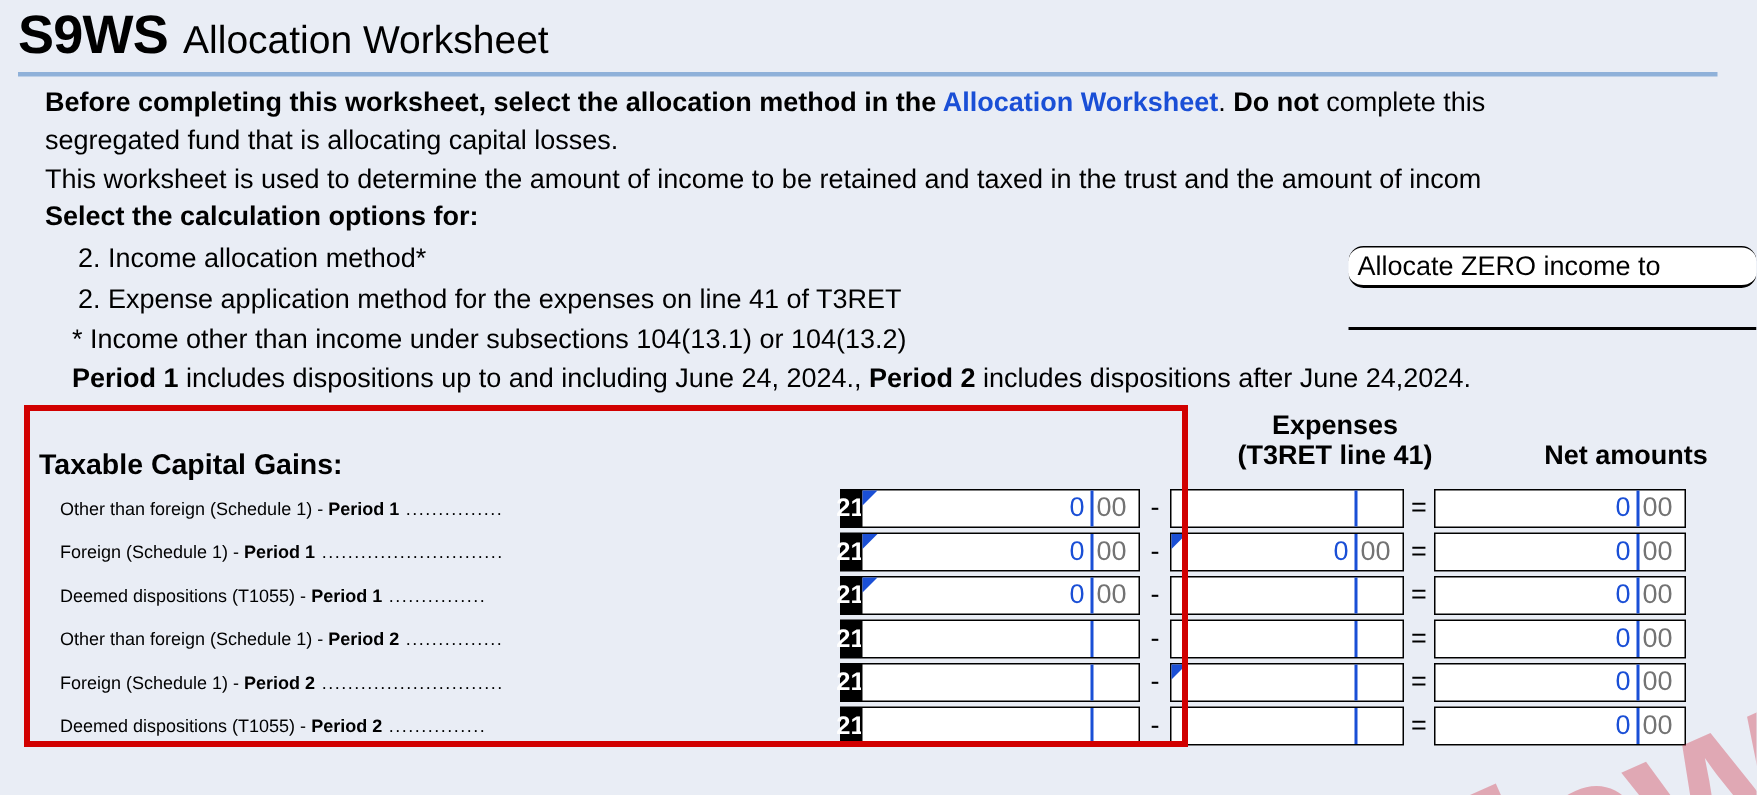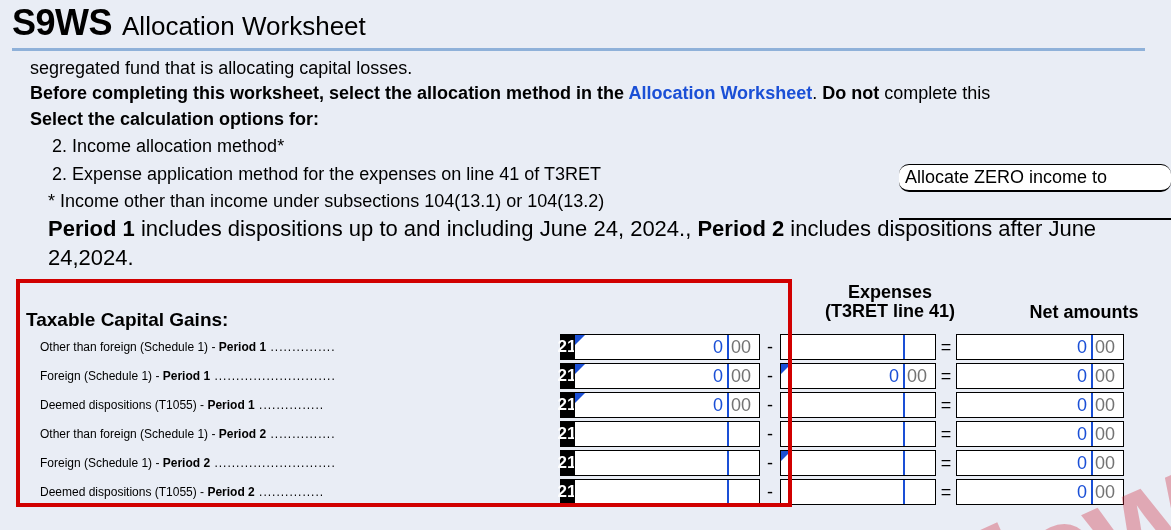--- a/index.html
+++ b/index.html
@@ -44,21 +44,21 @@
     padding-left: 6px;
     font-size: 18px;
     border-radius: 10px;
   }
   .rf-under {
     height: 24px;
     border-bottom: 2px solid #000;
     margin-top: 4px;
   }
   .footnote { padding-left: 18px; font-size: 18px; margin-top: 2px; }
-  .periods-note { padding-left: 18px; font-size: 22px; margin-top: 2px; }
+  .periods-note { padding-left: 18px; font-size: 18px; margin-top: 2px; }
 
   .table-wrap {
     position: relative;
     margin-top: 6px;
     margin-left: 4px;
   }
   .highlight-box {
     position: absolute;
     top: 0; left: 0;
     width: 776px;
@@ -168,24 +168,25 @@
 <body>
 
 <div class="page">
   <div class="title-row">
     <span class="title-code">S9WS</span>
     <span class="title-sub">Allocation Worksheet</span>
   </div>
   <div class="hr-top"></div>
 
   <div class="content">
-    <div class="para">segregated fund that is allocating capital losses.</div>
     <div class="para">
       <span class="bold">Before completing this worksheet, select the allocation method in the </span><span class="link">Allocation Worksheet</span><span>. </span><span class="bold">Do not</span><span> complete this</span>
     </div>
+    <div class="para">segregated fund that is allocating capital losses.</div>
+    <div class="para">This worksheet is used to determine the amount of income to be retained and taxed in the trust and the amount of incom</div>
     <div class="para bold">Select the calculation options for:</div>
 
     <div class="options-list">
       <div class="opt">2. Income allocation method*</div>
       <div class="opt">2. Expense application method for the expenses on line 41 of T3RET</div>
     </div>
     <div class="footnote">* Income other than income under subsections 104(13.1) or 104(13.2)</div>
     <div class="periods-note">
       <span class="bold">Period 1</span><span> includes dispositions up to and including June 24, 2024., </span><span class="bold">Period 2</span><span> includes dispositions after June 24,2024.</span>
     </div>

